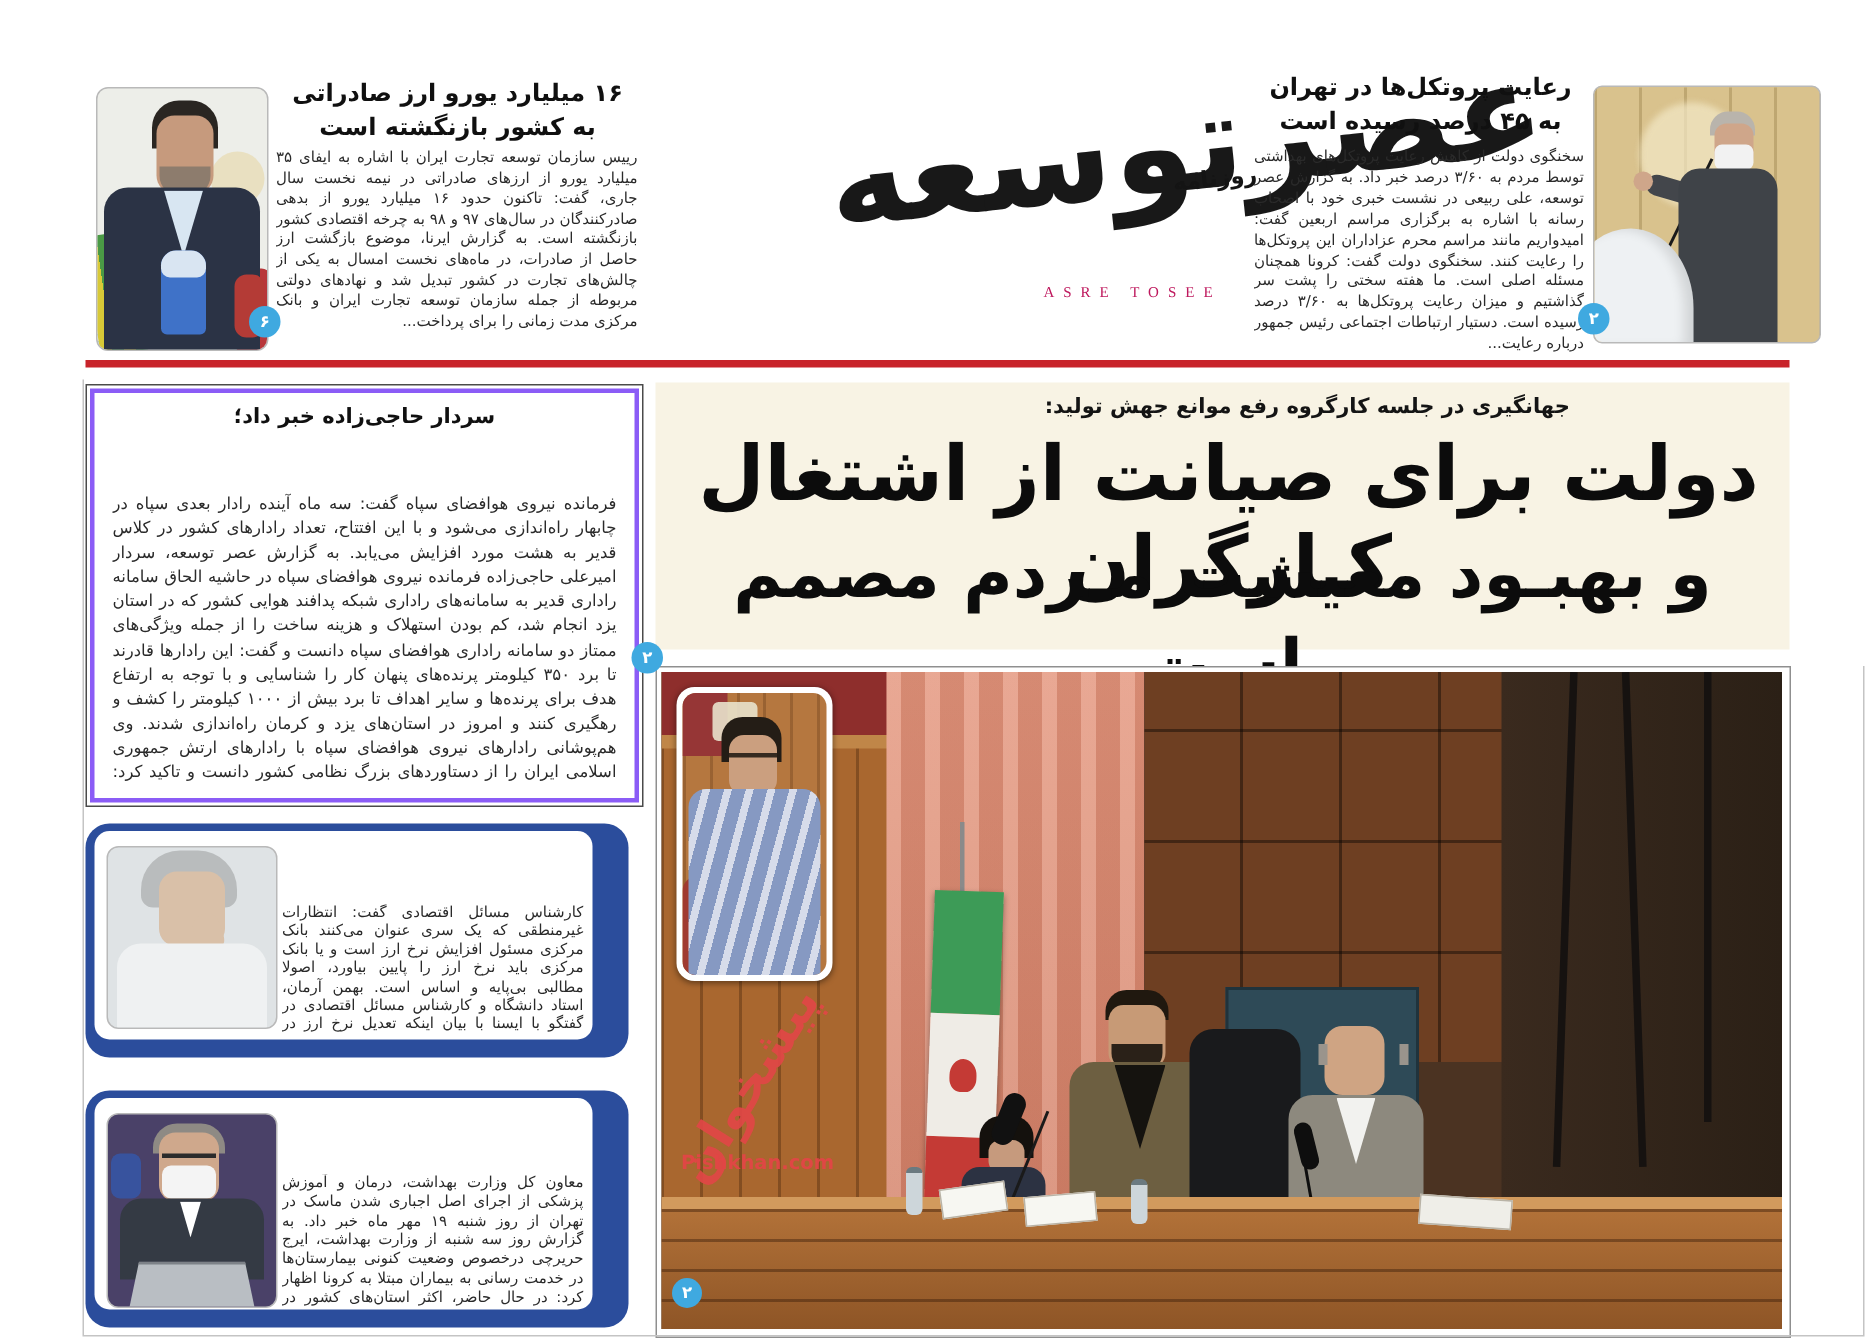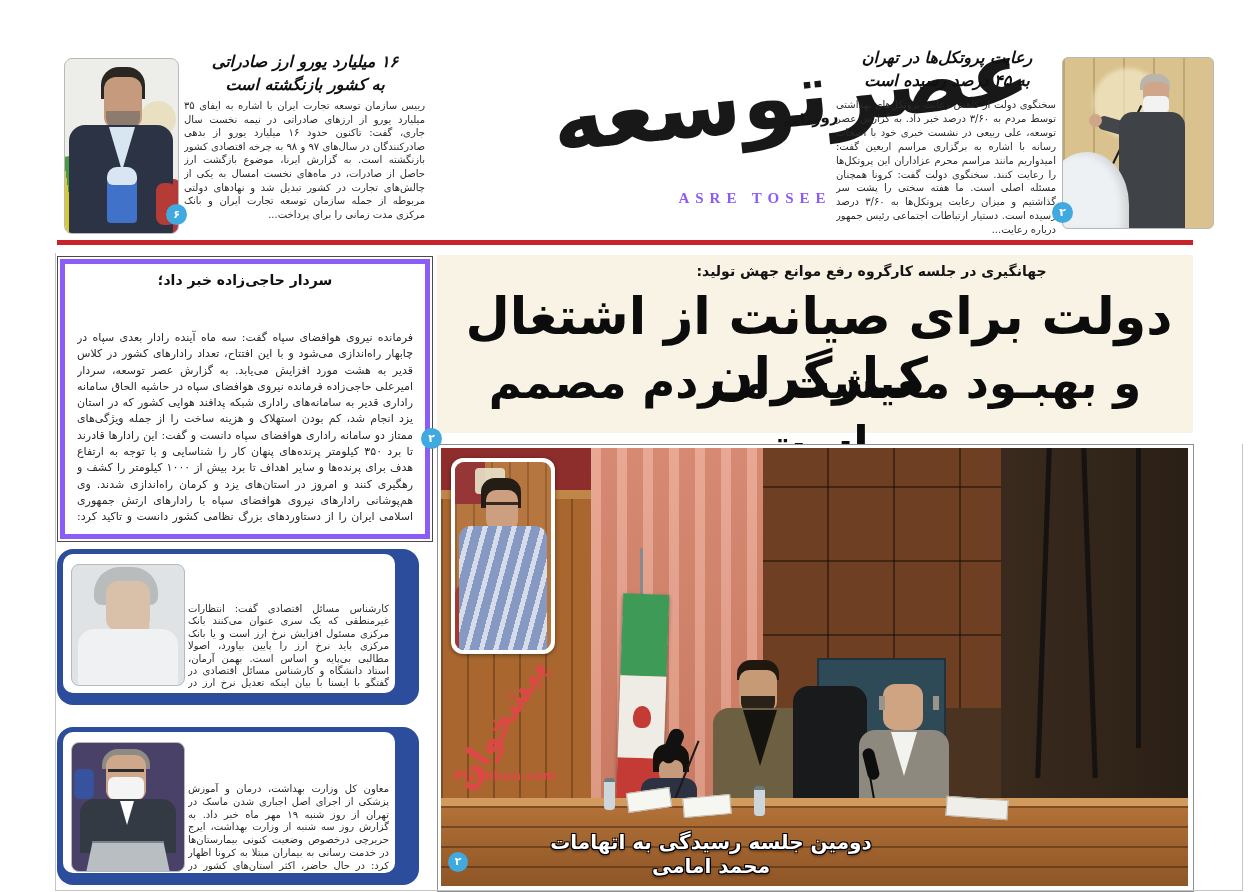--- a/index.html
+++ b/index.html
@@ -1,40 +1,40 @@
 <!DOCTYPE html>
 <html lang="fa" dir="rtl"><head>
 <meta charset="utf-8">
 <style>
   html,body{margin:0;padding:0;background:#e9e9e9;}
   .page{position:relative;width:1250px;height:892px;background:#ffffff;overflow:hidden;
         font-family:"DejaVu Sans","Liberation Sans",sans-serif;direction:rtl;}
   .abs{position:absolute;}
-  .prelines{white-space:pre-line;font-style:italic;}
+  .prelines{white-space:pre-line;}
   .center{text-align:center;}
   .just{text-align:justify;overflow:hidden;color:#2a2a2a;}
   .badge{position:absolute;width:21px;height:21px;border-radius:50%;background:#3fa9e0;
          color:#fff;font-size:11px;font-weight:bold;line-height:21px;text-align:center;z-index:9;}
   .redtitle{color:#c8232a;font-weight:800;}
   .photo{overflow:hidden;border:1px solid #b9b9b9;border-radius:8px;}
   .bluecard{position:absolute;background:#2b4d9c;border-radius:16px;}
   .whitecard{position:absolute;background:#ffffff;border-radius:10px;}
   .strip-num{position:absolute;color:#fff;font-weight:bold;font-size:13px;}
   .edge{position:absolute;background:#c4c4c4;}
 </style>
 </head>
 <body>
 
 <div class="page">
 
 
   <div class="abs" style="left:620px;top:18px;width:410px;height:200px;">
     <div class="abs center" style="left:0;top:0;width:410px;font-size:88px;font-weight:900;color:#181818;transform:rotate(-6deg);line-height:150px;">عصرتوسعه</div>
     <div class="abs center" style="left:140px;top:92px;width:100px;font-size:15px;font-weight:bold;color:#141414;transform:rotate(-6deg);">روزنامه</div>
-    <div class="abs center" style="left:40px;top:172px;width:190px;font-family:'Liberation Serif','DejaVu Serif',serif;font-size:15px;font-weight:bold;letter-spacing:6px;color:#8b5cf6;direction:ltr;">ASRE TOSEE</div>
+    <div class="abs center" style="left:40px;top:172px;width:190px;font-family:'Liberation Serif','DejaVu Serif',serif;font-size:10px;font-weight:normal;letter-spacing:6px;color:#be185d;direction:ltr;">ASRE TOSEE</div>
   </div>
 
   <div class="abs center" style="left:638px;top:214px;width:205px;font-size:11px;font-weight:bold;color:#222;margin-top:48px;">۷ اکتبر ۲۰۲۰ سال هفتم - شماره ۷۳۱</div>
 
   <div class="abs photo" style="left:64px;top:58px;width:113px;height:174px;background:#edeee9;">
     <div class="abs" style="right:2px;top:42px;width:36px;height:36px;border-radius:50%;background:#e6d6a0;opacity:.55;"></div>
     <div class="abs" style="left:-4px;top:96px;width:38px;height:80px;transform:rotate(-8deg);background:repeating-linear-gradient(90deg,#d8c937 0 8px,#4a9a45 8px 16px);border-radius:6px;"></div>
     <div class="abs" style="right:-2px;top:120px;width:24px;height:56px;background:#b8373a;border-radius:6px;"></div>
     <div class="abs" style="left:36px;top:8px;width:44px;height:32px;background:#2a2622;border-radius:18px 18px 0 0;"></div>
     <div class="abs" style="left:39px;top:18px;width:38px;height:52px;background:#c69a7d;border-radius:12px;"></div>
@@ -62,21 +62,21 @@
     <div class="abs" style="left:77px;top:16px;width:30px;height:16px;background:#b9b4ac;border-radius:12px 12px 0 0;"></div>
     <div class="abs" style="left:80px;top:24px;width:26px;height:30px;background:#cfa68a;border-radius:8px;"></div>
     <div class="abs" style="left:80px;top:38px;width:26px;height:17px;background:#f2f2f2;border-radius:5px;"></div>
     <div class="abs" style="left:56px;top:54px;width:66px;height:116px;background:#3f4348;border-radius:14px 14px 0 0;"></div>
     <div class="abs" style="left:-8px;top:94px;width:74px;height:80px;background:#eef1f3;border-radius:46% 60% 0 0/34% 70% 0 0;box-shadow:inset -6px 0 8px rgba(0,0,0,.12);"></div>
   </div>
   <div class="badge" style="left:1052px;top:202px;">۲</div>
 
   <div class="abs" style="left:57px;top:240px;width:1136px;height:5px;background:#c8232a;"></div>
 
-  <div class="abs" style="left:60px;top:259px;width:360px;height:270px;background:#fff;border:5px solid #8b5cf6;box-shadow:0 0 0 2px #fff,0 0 0 3px #4a4a4a;">
+  <div class="abs" style="left:60px;top:259px;width:360px;height:270px;background:#fff;border:3px solid #8b5cf6;box-shadow:0 0 0 2px #fff,0 0 0 3px #4a4a4a;">
     <div class="abs center" style="left:0;top:8px;width:360px;font-size:14px;font-weight:800;color:#101010;">سردار حاجی‌زاده خبر داد؛</div>
     <div class="abs just" style="left:12px;top:66px;width:336px;height:196px;font-size:11px;line-height:16.3px;">فرمانده نیروی هوافضای سپاه گفت: سه ماه آینده رادار بعدی سپاه در چابهار راه‌اندازی می‌شود و با این افتتاح، تعداد رادارهای کشور در کلاس قدیر به هشت مورد افزایش می‌یابد. به گزارش عصر توسعه، سردار امیرعلی حاجی‌زاده فرمانده نیروی هوافضای سپاه در حاشیه الحاق سامانه راداری قدیر به سامانه‌های راداری شبکه پدافند هوایی کشور که در استان یزد انجام شد، کم بودن استهلاک و هزینه ساخت را از جمله ویژگی‌های ممتاز دو سامانه راداری هوافضای سپاه دانست و گفت: این رادارها قادرند تا برد ۳۵۰ کیلومتر پرنده‌های پنهان کار را شناسایی و با توجه به ارتفاع هدف برای پرنده‌ها و سایر اهداف تا برد بیش از ۱۰۰۰ کیلومتر را کشف و رهگیری کنند و امروز در استان‌های یزد و کرمان راه‌اندازی شدند. وی هم‌پوشانی رادارهای نیروی هوافضای سپاه با رادارهای ارتش جمهوری اسلامی ایران را از دستاوردهای بزرگ نظامی کشور دانست و تاکید کرد: اگر در دنیا ۲۰ کشور ساخت رادار وجود دارد حتما ایران اسلامی جزو ۱۰ کشور اول است. فرمانده نیروی هوافضای سپاه با اشاره به ظرفیت علمی و اجرایی نیروهای نخبه هوافضای سپاه، تصریح کرد: نیروهای نخبه جوان ما قادرند رادارهای مورد نیاز نیروهای عملیاتی را ساخته و در اختیار آنان قرار دهند. سردار حاجی‌زاده در پایان گفت: طی سه ماه آینده رادار بعدی در چابهار راه‌اندازی می‌شود و با این افتتاح، تعداد رادارهای کشور در این کلاس به هشت مورد افزایش می‌یابد.</div>
   </div>
 
   <div class="abs" style="left:437px;top:255px;width:756px;height:178px;background:#f8f3e4;">
     <div class="abs center" style="left:0;top:8px;width:869px;font-size:14px;font-weight:bold;color:#141414;">جهانگیری در جلسه کارگروه رفع موانع جهش تولید:</div>
     <div class="abs center" style="left:4px;top:32px;width:756px;font-size:51px;line-height:60px;font-weight:900;color:#0c0c0c;">دولت برای صیانت از اشتغال کـارگران</div>
     <div class="abs center" style="left:0;top:98px;width:756px;font-size:45px;line-height:60px;font-weight:900;color:#0c0c0c;">و بهبـود معیشت مـردم مصمم است</div>
   </div>
   <div class="badge" style="left:421px;top:428px;">۲</div>
@@ -143,21 +143,20 @@
         <div class="abs" style="left:26px;top:16px;width:40px;height:30px;background:#241d16;border-radius:14px 14px 0 0;"></div>
         <div class="abs" style="left:31px;top:28px;width:32px;height:40px;background:#cb9f7f;border-radius:10px;"></div>
         <div class="abs" style="left:31px;top:40px;width:32px;height:3px;background:#352a20;"></div>
         <div class="abs" style="left:4px;top:64px;width:88px;height:124px;border-radius:12px 12px 0 0;background:repeating-linear-gradient(105deg,#8699c2 0 9px,#d7dcea 9px 14px);"></div>
       </div>
     </div>
 
     <div class="abs" style="left:-10px;top:252px;width:140px;text-align:center;font-size:34px;font-weight:900;color:rgba(225,70,70,.92);transform:rotate(-58deg);">پیشخوان</div>
     <div class="abs" style="left:8px;top:320px;width:112px;text-align:center;font-size:13px;font-weight:bold;color:rgba(225,70,70,.95);direction:ltr;">Pishkhan.com</div>
 
-    <div class="abs center" style="left:80px;top:382px;width:380px;font-size:20px;font-weight:900;color:#ffffff;text-shadow:-1px -1px 0 #000,1px -1px 0 #000,-1px 1px 0 #000,1px 1px 0 #000,0 2px 3px rgba(0,0,0,.6);">دومین جلسه رسیدگی به اتهامات محمد امامی</div>
     <div class="badge" style="left:7px;top:404px;width:20px;height:20px;line-height:20px;">۲</div>
   </div>
 
   <div class="bluecard" style="left:57px;top:549px;width:362px;height:156px;">
     <div class="whitecard" style="left:6px;top:5px;width:332px;height:139px;"></div>
     <div class="strip-num" style="left:8px;bottom:14px;">۳</div>
   </div>
   <div class="abs photo" style="left:71px;top:564px;width:112px;height:120px;background:#dfe3e5;">
     <div class="abs" style="left:22px;top:2px;width:64px;height:38px;background:#b9bcbd;border-radius:26px 26px 8px 8px;"></div>
     <div class="abs" style="left:34px;top:16px;width:44px;height:50px;background:#d9c0a8;border-radius:12px;"></div>

